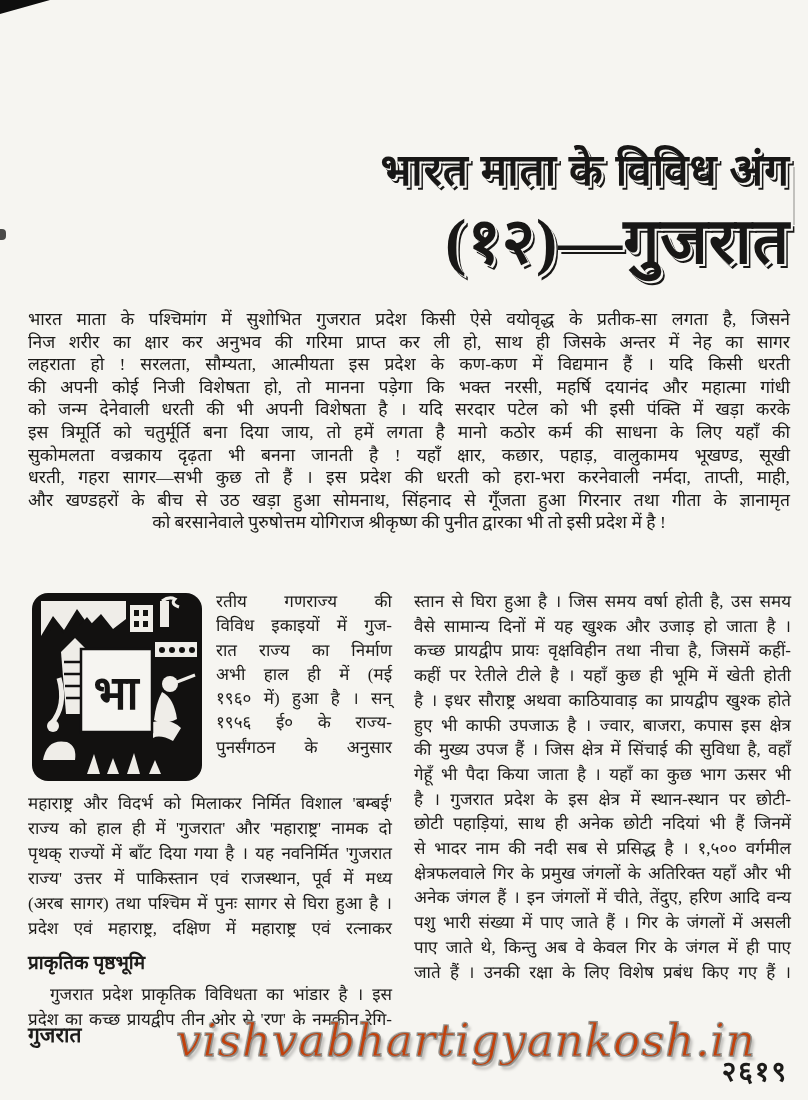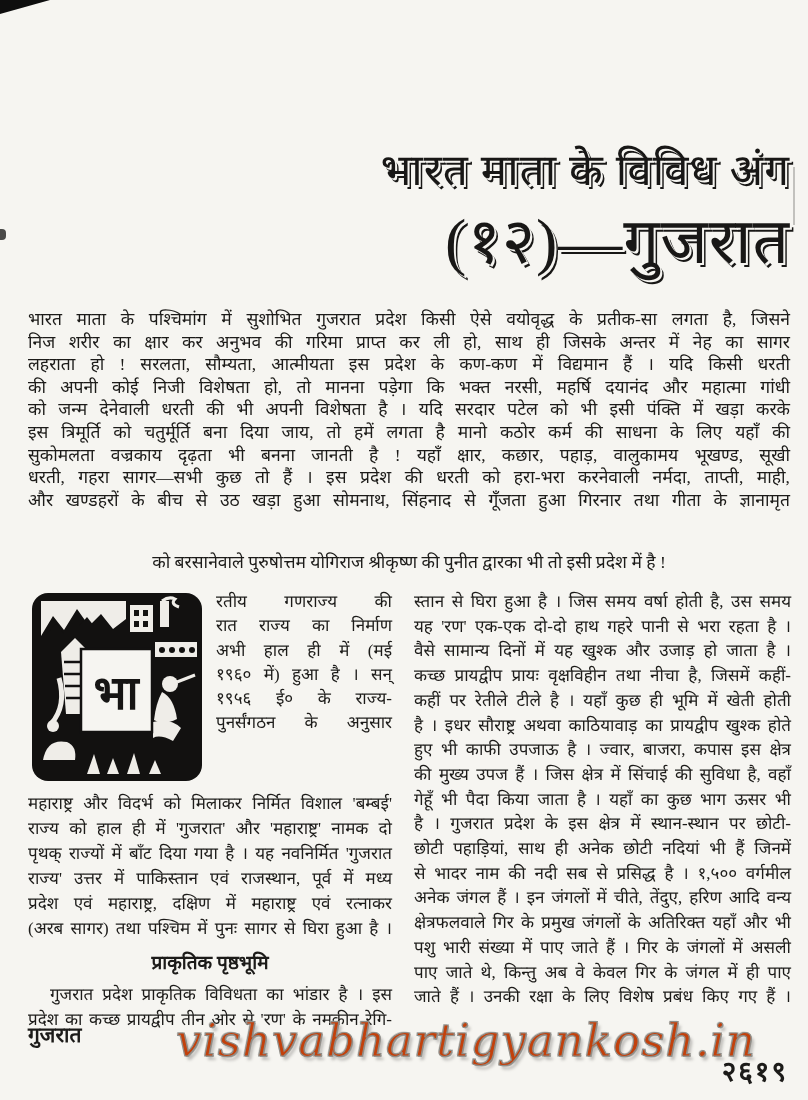--- a/index.html
+++ b/index.html
@@ -11,39 +11,39 @@
   }
   
   .corner-wedge{position:absolute;left:0;top:0;width:0;height:0;
     border-top:14px solid #0e0e0e;border-right:50px solid transparent;}
   .edge-notch{position:absolute;left:0;top:229px;width:6px;height:11px;background:#4a4a48;border-radius:0 4px 4px 0;}
   .right-scratch{position:absolute;left:793px;top:167px;width:2px;height:58px;background:#c2c1bd;}
 
   
   .title-block{position:absolute;right:18px;top:146px;text-align:right;line-height:1.15;}
   .title-line{
-    font-weight:400;color:#181716;letter-spacing:1px;
+    font-weight:700;color:#181716;letter-spacing:1px;
     text-shadow:2px 2px 0 #f6f5f1, 3.5px 3.5px 0 #181716;
   }
   .title-line.t1{font-size:44px;}
   .title-line.t2{font-size:64px;margin-top:8px;}
 
   
   .line{text-align:justify;text-align-last:justify;}
-  .line.center{text-align:center;text-align-last:center;margin-top:40px;}
+  .line.center{text-align:center;text-align-last:center;}
   .line.indent{padding-left:22px;}
 
   .intro{position:absolute;left:28px;top:308px;width:762px;
     font-size:17.5px;line-height:22.6px;}
 
   .left-col{position:absolute;left:28px;top:590px;width:364px;
     font-size:17px;line-height:25px;}
   .left-col .beside{margin-left:188px;line-height:24.3px;height:201px;}
   .illustration{position:absolute;left:3px;top:2px;width:172px;height:190px;}
-  .subhead{text-align:center;font-weight:700;font-size:19px;
+  .subhead{text-align:left;font-weight:700;font-size:19px;
     margin-top:9px;margin-bottom:7px;}
 
   .right-col{position:absolute;left:414px;top:590px;width:377px;
     font-size:17px;line-height:24.7px;}
 
   
   .watermark{
     position:absolute;left:176px;top:1014px;white-space:nowrap;
     font-family:"DejaVu Serif","Liberation Serif",serif;
     font-style:italic;font-size:45px;letter-spacing:1px;
@@ -120,59 +120,59 @@
     <path d="M76,182 l6,-16 l6,16" fill="#efede8"></path>
     <path d="M96,182 l7,-21 l6,21" fill="#efede8"></path>
     <path d="M118,182 l6,-14 l6,14" fill="#efede8"></path>
 
     <rect x="50" y="57" width="71" height="83" fill="#f6f5f1" stroke="#121110" stroke-width="2.5"></rect>
     <text x="85" y="117" font-size="47" font-weight="bold" text-anchor="middle" fill="#161514">भा</text>
   </svg>
 
   <div class="beside">
     <div class="line">रतीय गणराज्य की</div>
+    <div class="line">विविध इकाइयों में गुज-</div>
     <div class="line">रात राज्य का निर्माण</div>
     <div class="line">अभी हाल ही में (मई</div>
     <div class="line">१९६० में) हुआ है । सन्</div>
     <div class="line">१९५६ ई० के राज्य-</div>
     <div class="line">पुनर्संगठन के अनुसार</div>
   </div>
 
   <div>
     <div class="line">महाराष्ट्र और विदर्भ को मिलाकर निर्मित विशाल 'बम्बई'</div>
     <div class="line">राज्य को हाल ही में 'गुजरात' और 'महाराष्ट्र' नामक दो</div>
     <div class="line">पृथक् राज्यों में बाँट दिया गया है । यह नवनिर्मित 'गुजरात</div>
     <div class="line">राज्य' उत्तर में पाकिस्तान एवं राजस्थान, पूर्व में मध्य</div>
+    <div class="line">(अरब सागर) तथा पश्चिम में पुनः सागर से घिरा हुआ है ।</div>
     <div class="line">प्रदेश एवं महाराष्ट्र, दक्षिण में महाराष्ट्र एवं रत्नाकर</div>
-    <div class="line">(अरब सागर) तथा पश्चिम में पुनः सागर से घिरा हुआ है ।</div>
   </div>
 
   <div class="subhead">प्राकृतिक पृष्ठभूमि</div>
 
   <div>
     <div class="line indent">गुजरात प्रदेश प्राकृतिक विविधता का भांडार है । इस</div>
     <div class="line">प्रदेश का कच्छ प्रायद्वीप तीन ओर से 'रण' के नमकीन रेगि-</div>
   </div>
 </div>
 
 <div class="right-col">
   <div class="line">स्तान से घिरा हुआ है । जिस समय वर्षा होती है, उस समय</div>
-  <div class="line">यह 'रण' एक-एक दो-दो हाथ गहरे पानी से भरा रहता है ।</div>
   <div class="line">वैसे सामान्य दिनों में यह खुश्क और उजाड़ हो जाता है ।</div>
   <div class="line">कच्छ प्रायद्वीप प्रायः वृक्षविहीन तथा नीचा है, जिसमें कहीं-</div>
   <div class="line">कहीं पर रेतीले टीले है । यहाँ कुछ ही भूमि में खेती होती</div>
   <div class="line">है । इधर सौराष्ट्र अथवा काठियावाड़ का प्रायद्वीप खुश्क होते</div>
   <div class="line">हुए भी काफी उपजाऊ है । ज्वार, बाजरा, कपास इस क्षेत्र</div>
   <div class="line">की मुख्य उपज हैं । जिस क्षेत्र में सिंचाई की सुविधा है, वहाँ</div>
   <div class="line">गेहूँ भी पैदा किया जाता है । यहाँ का कुछ भाग ऊसर भी</div>
   <div class="line">है । गुजरात प्रदेश के इस क्षेत्र में स्थान-स्थान पर छोटी-</div>
   <div class="line">छोटी पहाड़ियां, साथ ही अनेक छोटी नदियां भी हैं जिनमें</div>
   <div class="line">से भादर नाम की नदी सब से प्रसिद्ध है । १,५०० वर्गमील</div>
+  <div class="line">क्षेत्रफलवाले गिर के प्रमुख जंगलों के अतिरिक्त यहाँ और भी</div>
   <div class="line">अनेक जंगल हैं । इन जंगलों में चीते, तेंदुए, हरिण आदि वन्य</div>
-  <div class="line">क्षेत्रफलवाले गिर के प्रमुख जंगलों के अतिरिक्त यहाँ और भी</div>
   <div class="line">पशु भारी संख्या में पाए जाते हैं । गिर के जंगलों में असली</div>
   <div class="line">पाए जाते थे, किन्तु अब वे केवल गिर के जंगल में ही पाए</div>
   <div class="line">जाते हैं । उनकी रक्षा के लिए विशेष प्रबंध किए गए हैं ।</div>
 </div>
 
 <div class="watermark">vishvabhartigyankosh.in</div>
 
 <div class="footer-left">गुजरात</div>
 <div class="footer-page">२६१९</div>
 

